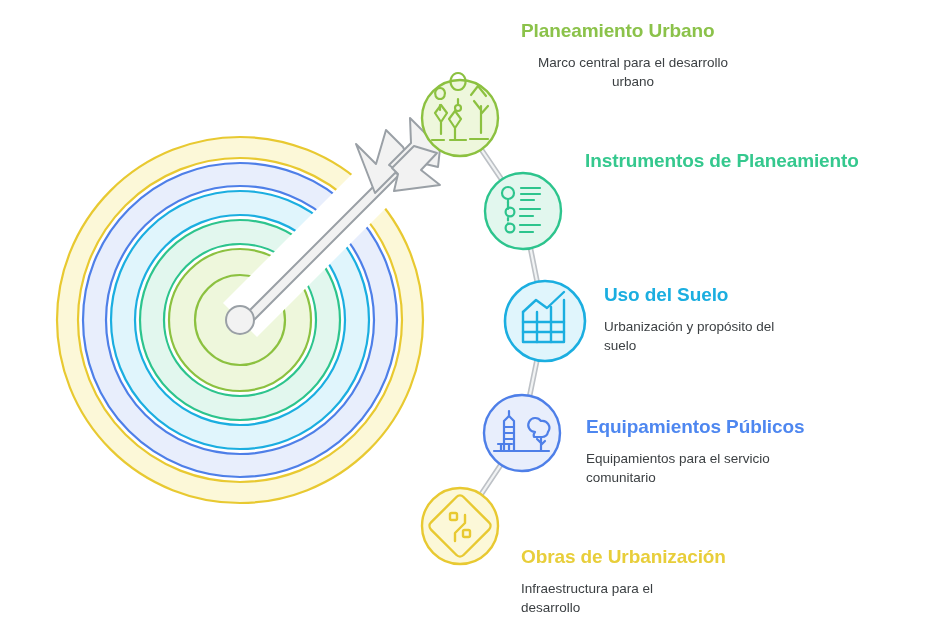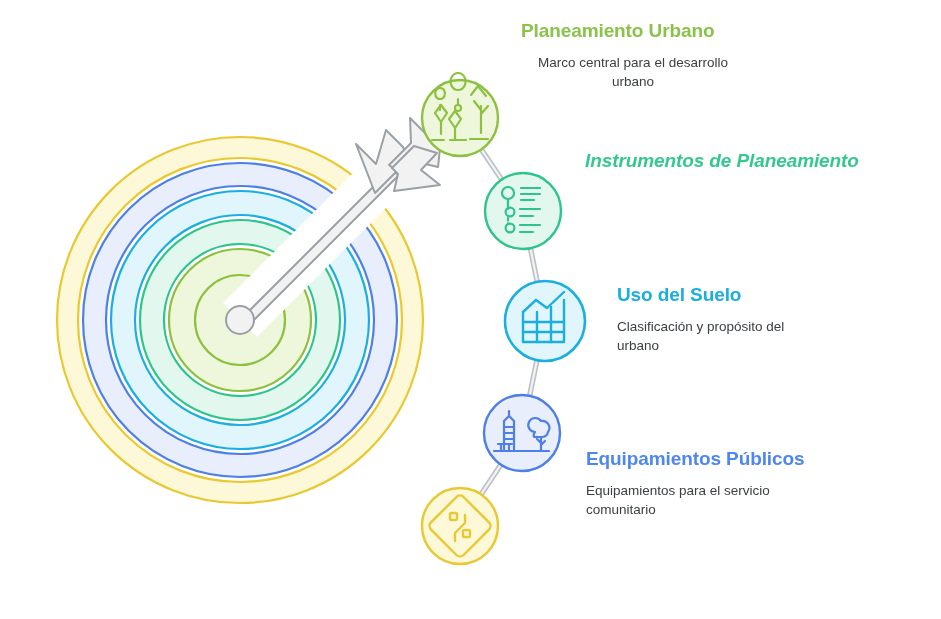--- a/index.html
+++ b/index.html
@@ -22,22 +22,22 @@
     font-size:19px;font-weight:bold;line-height:22px;
     margin:0 0 11px 0;white-space:nowrap;letter-spacing:-0.1px;
   }
   .step-desc{
     font-size:13.5px;line-height:19px;color:#3c4043;
     margin:0;max-width:240px;font-weight:400;
   }
 
   
   #text-1{left:521px;top:20px;}
-  #text-2{left:585px;top:150px;font-style:italic;}
-  #text-3{left:604px;top:284px;margin-left:13px;}
+  #text-2{left:585px;top:150px;}
+  #text-3{left:604px;top:284px;}
   #text-4{left:586px;top:416px;}
   #text-5{left:521px;top:546px;}
 
   #text-1 .step-desc{max-width:224px;text-align:center;}
   #text-2 .step-desc{max-width:200px;}
   #text-3 .step-desc{max-width:205px;}
   #text-4 .step-desc{max-width:210px;}
   #text-5 .step-desc{max-width:185px;}
 </style>
 </head>
@@ -179,22 +179,26 @@
     <p class="step-title" style="color: rgb(139, 194, 74);">Planeamiento Urbano</p>
     <p class="step-desc">Marco central para el desarrollo urbano</p>
   </div>
 
   <div class="step-text" id="text-2">
     <p class="step-title" style="color: rgb(53, 200, 142);">Instrumentos de Planeamiento</p>
   </div>
 
   <div class="step-text" id="text-3">
     <p class="step-title" style="color: rgb(27, 174, 224);">Uso del Suelo</p>
-    <p class="step-desc">Clasificación y propósito del urbano</p>
+    <p class="step-desc">Urbanización y propósito del suelo</p>
   </div>
 
   <div class="step-text" id="text-4">
-    <p class="step-title" style="color: rgb(78, 135, 240); margin-top: 32px;">Equipamientos Públicos</p>
+    <p class="step-title" style="color: rgb(78, 135, 240);">Equipamientos Públicos</p>
     <p class="step-desc">Equipamientos para el servicio comunitario</p>
   </div>
 
+  <div class="step-text" id="text-5">
+    <p class="step-title" style="color: rgb(232, 206, 58);">Obras de Urbanización</p>
+    <p class="step-desc">Infraestructura para el desarrollo</p>
+  </div>
 
 </div>
 
 </body></html>

